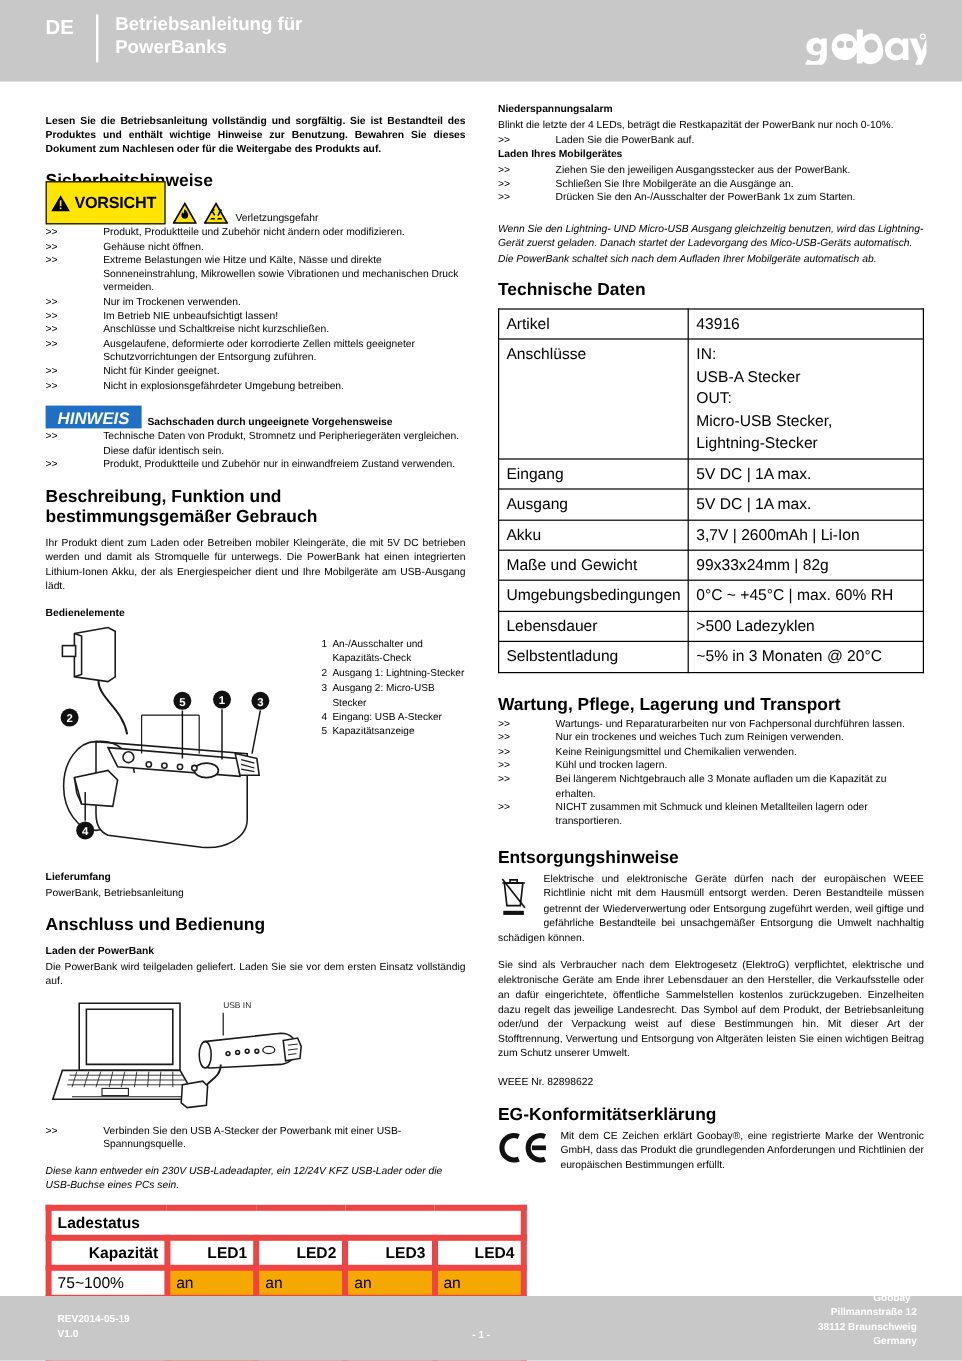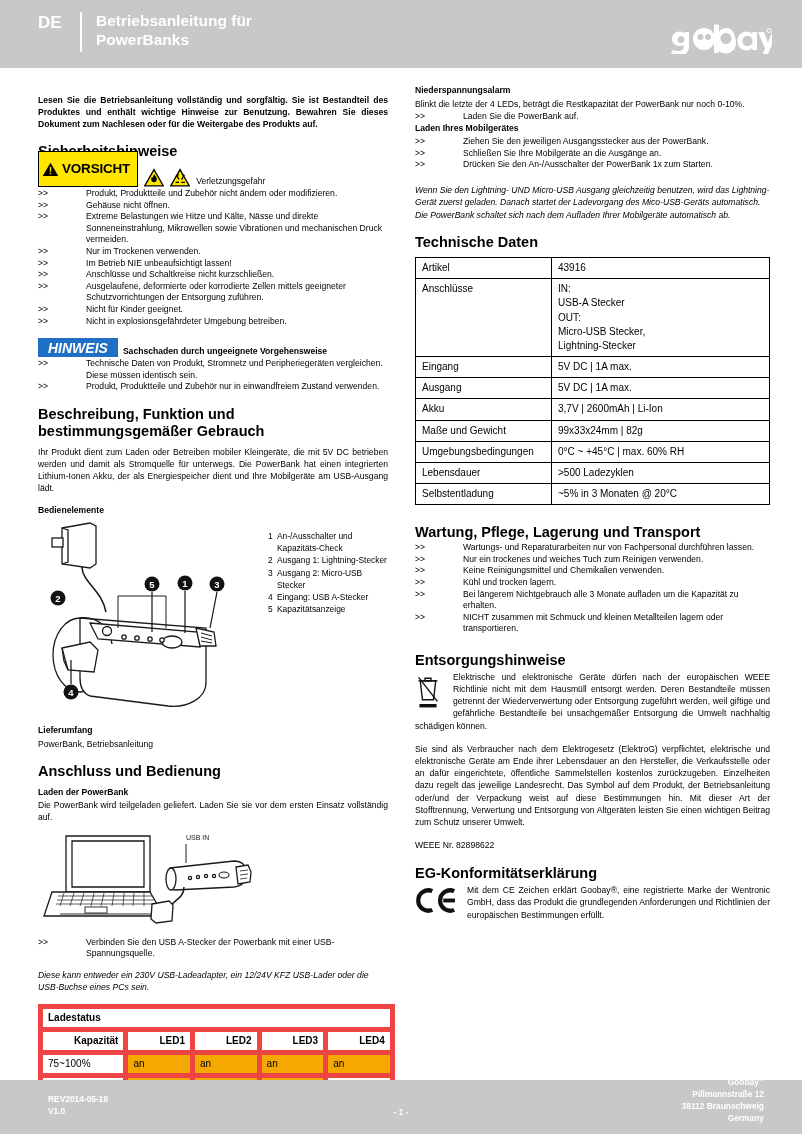--- a/index.html
+++ b/index.html
@@ -59,21 +59,21 @@
   .callouts{position:absolute;left:230px;top:10px;font-size:8.4px;line-height:1.45;}
   .callout{display:flex;}
   .cnum{width:9px;flex:0 0 9px;}
   .ctxt{flex:1;}
   .ctxt .ind{display:block;padding-left:0;}
 
   
   .laptop{position:relative;width:300px;height:105px;margin-top:6px;}
 
   
-  table{border-collapse:collapse;font-size:10px;}
+  table{border-collapse:collapse;font-size:13px;}
   .ladetable{width:277px;margin-top:10px;}
   .ladetable td,.ladetable th{border:5px solid #ef4444;padding:2.5px 5px;text-align:left;font-weight:normal;height:13px;}
   .ladetable .tcap{font-weight:bold;}
   .ladetable .thead{font-weight:bold;padding-left:31px;}
   .cell-an{background:#f5a800;}
   .cell-blinkt{background:#ffe500;}
 
   .techtable{width:355px;margin-top:6px;}
   .techtable td{border:1px solid #000;padding:3px 6px;vertical-align:top;line-height:1.42;}
   .techtable td.k{width:123px;}
@@ -195,21 +195,21 @@
     <div class="hinweisrow">
       <div class="hinweis">
         <span class="htxt">HINWEIS</span>
       </div>
       <span class="hinweislabel">Sachschaden durch ungeeignete Vorgehensweise</span>
     </div>
 
     <div class="blist">
       <div class="brow">
           <span class="bmark">&gt;&gt;</span>
-          <span class="btxt">Technische Daten von Produkt, Stromnetz und Peripheriegeräten vergleichen. Diese müssen identisch sein.</span>
+          <span class="btxt">Technische Daten von Produkt, Stromnetz und Peripheriegeräten vergleichen. Diese dafür identisch sein.</span>
         </div>
       <div class="brow">
           <span class="bmark">&gt;&gt;</span>
           <span class="btxt">Produkt, Produktteile und Zubehör nur in einwandfreiem Zustand verwenden.</span>
         </div>
     </div>
 
     <h2>Beschreibung, Funktion und bestimmungsgemäßer Gebrauch</h2>
     <p class="body">Ihr Produkt dient zum Laden oder Betreiben mobiler Kleingeräte, die mit 5V DC betrieben werden und damit als Stromquelle für unterwegs. Die PowerBank hat einen integrierten Lithium-Ionen Akku, der als Energiespeicher dient und Ihre Mobilgeräte am USB-Ausgang lädt.</p>
 

